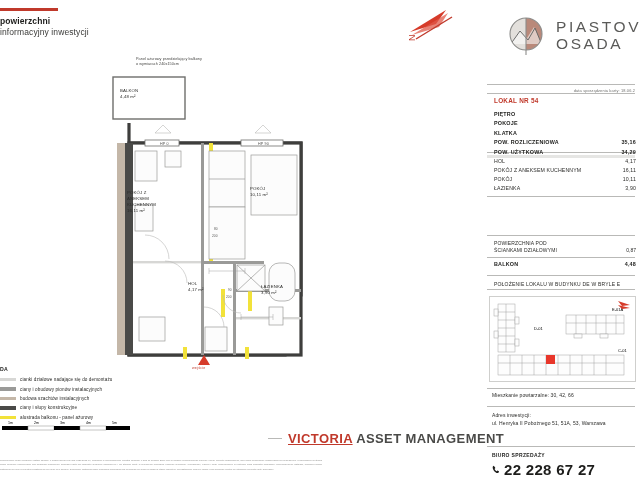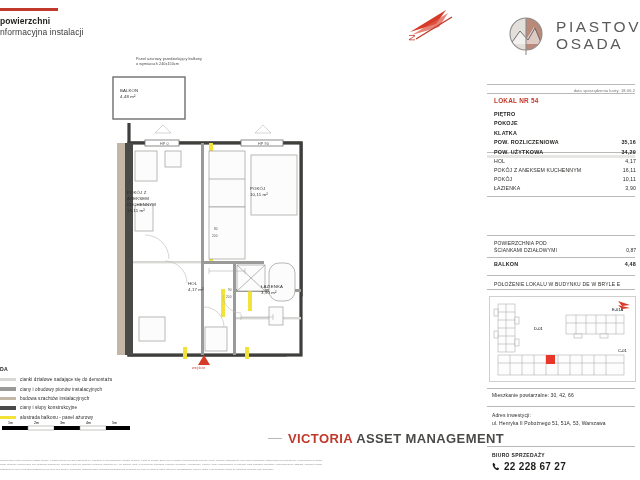--- a/index.html
+++ b/index.html
@@ -45,21 +45,21 @@
 
   .polozenie { position: absolute; left: 494px; top: 281px; font-size: 5px; color: #2b2b29; letter-spacing: .2px; }
 
   .siteplan { position: absolute; left: 489px; top: 296px; width: 147px; height: 86px; border: 1px solid #cfcfcd; background: #fff; }
 
   .mieszk { position: absolute; left: 492px; top: 392px; font-size: 5px; color: #2b2b29; letter-spacing: .1px; }
   .adres-l { position: absolute; left: 492px; top: 412px; font-size: 5px; color: #2b2b29; letter-spacing: .1px; }
   .adres-v { position: absolute; left: 492px; top: 420px; font-size: 5px; color: #2b2b29; letter-spacing: .1px; }
   .biuro { position: absolute; left: 492px; top: 452px; font-size: 5px; font-weight: bold; color: #1d1d1b; letter-spacing: .35px; }
   .phone { position: absolute; left: 492px; top: 461px; display: flex; align-items: center; gap: 4px; }
-  .phone-num { font-size: 10px; font-weight: bold; color: #1d1d1b; letter-spacing: .3px; text-align: right; }
+  .phone-num { font-size: 15px; font-weight: bold; color: #1d1d1b; letter-spacing: .3px; text-align: right; }
 
   
   .fp { position: absolute; left: 105px; top: 55px; width: 320px; height: 310px; }
   .note-balkon { position: absolute; left: 136px; top: 57px; font-size: 3.8px; color: #4a4a48; line-height: 5.4px; letter-spacing: .05px; }
   .rlabel { position: absolute; font-size: 4.3px; color: #2b2b29; line-height: 6px; letter-spacing: .15px; }
   .hp { position: absolute; font-size: 3.6px; color: #4a4a48; letter-spacing: .2px; }
   .dim { position: absolute; font-size: 3.2px; color: #555553; letter-spacing: .1px; }
 
   .wejscie-lbl { position: absolute; left: 192px; top: 366px; font-size: 3.6px; color: #c0392b; letter-spacing: .25px; }
 
@@ -69,35 +69,35 @@
   .lg-row { display: flex; align-items: center; gap: 4px; height: 9.4px; }
   .lg-sw { width: 16px; height: 3.4px; flex: 0 0 16px; }
   .lg-tx { font-size: 4.6px; color: #2b2b29; letter-spacing: .1px; white-space: nowrap; }
 
   .scale { position: absolute; left: 0; top: 424px; width: 132px; height: 12px; }
   .scale-lbls { position: absolute; left: 0; top: 421px; width: 132px; height: 7px; }
   .scale-lbls span { position: absolute; font-size: 3.6px; color: #55555,3; }
 
   
   .vam { position: absolute; left: 288px; top: 431px; font-size: 13px; font-weight: bold; letter-spacing: .4px; }
-  .vam .v1 { color: #c0392b; }
+  .vam .v1 { color: #c0392b; text-decoration: underline; }
   .vam .v2 { color: #4a4a48; }
   .vam-line { position: absolute; left: 268px; top: 438px; width: 14px; height: 1px; background: #b9b9b7; }
 
   .fineprint { position: absolute; left: 0; top: 458px; width: 322px; font-size: 2.35px; color: #8a8a88;
                line-height: 4.3px; text-align: justify; letter-spacing: 0; }
 </style>
 </head>
 <body>
 
 <div id="page">
 
   <div class="hdr-rule"></div>
   <div class="hdr-l1">powierzchni</div>
-  <div class="hdr-l2">nformacyjna instalacji</div>
+  <div class="hdr-l2">informacyjny inwestycji</div>
 
   <div class="compass">
     <svg width="54" height="40" viewBox="0 0 54 40">
       <path d="M4 26 L40 4 L30 18 Z" fill="#d63b2a"></path>
       <path d="M6 29 L42 7 L33 21 Z" fill="#e05a4a" opacity=".75"></path>
       <path d="M10 33 L46 11" stroke="#c0392b" stroke-width="1.4"></path>
       <text x="3" y="35" font-family="Liberation Sans, sans-serif" font-size="9" fill="#c0392b" transform="rotate(-90 6 32)">N</text>
     </svg>
   </div>
 

